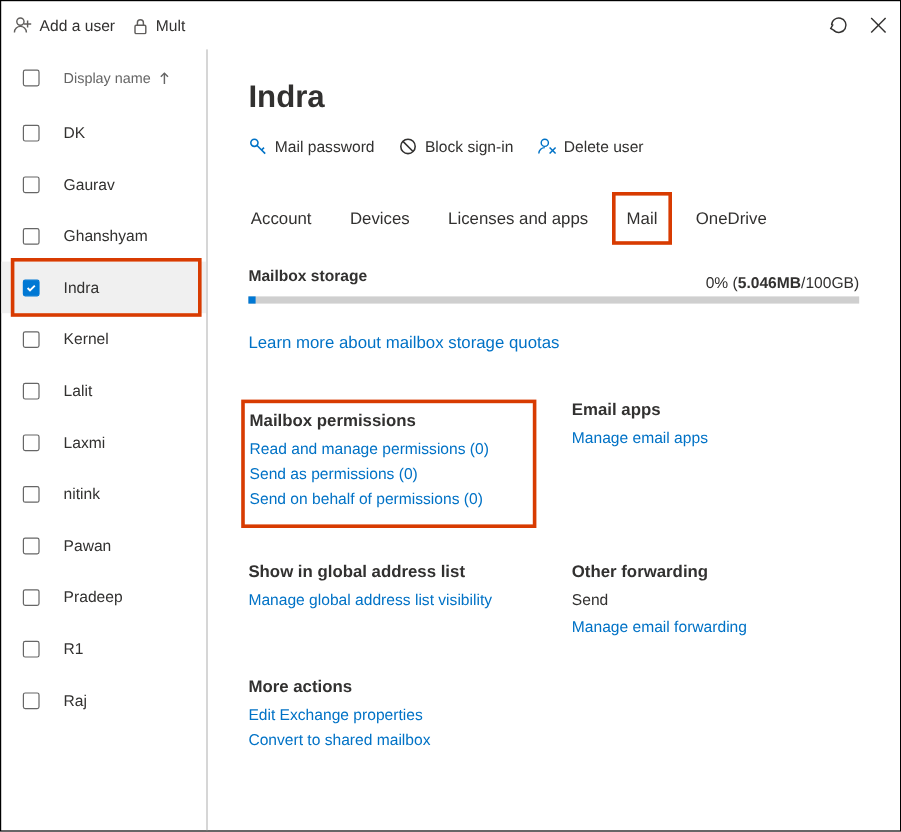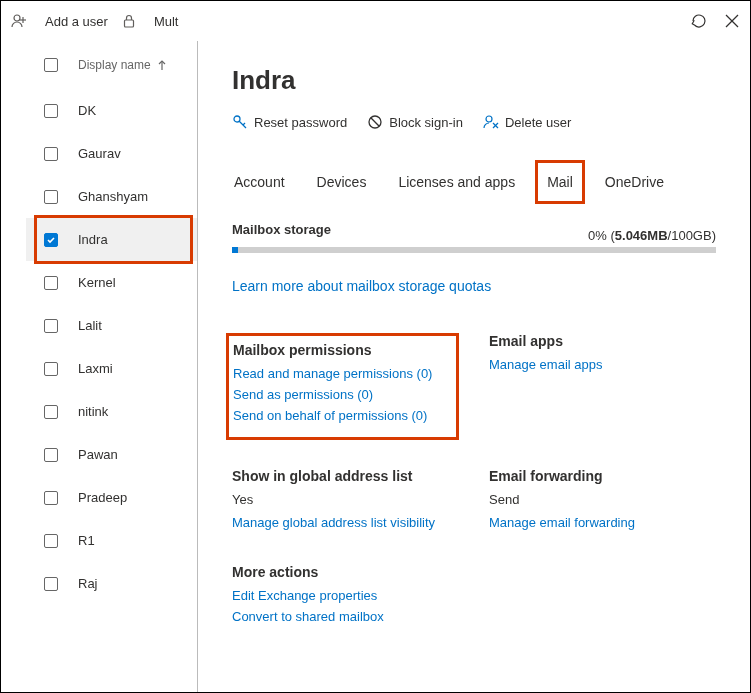--- a/index.html
+++ b/index.html
@@ -1,22 +1,22 @@
 <!DOCTYPE html>
 <html><head>
 <meta charset="utf-8">
 <style>
   * { box-sizing: border-box; margin: 0; padding: 0; font-family: "Segoe UI", Arial, sans-serif; }
   body { width: 751px; height: 693px; background: #fff; color: #323130; overflow: hidden; }
   .frame { width: 751px; height: 693px; border: 1px solid #000; position: relative; display: flex; flex-direction: column; }
   .topbar { height: 40px; display: flex; align-items: center; padding: 0 10px; font-size: 13px; }
-  .topbar .btn { display: flex; align-items: center; gap: 18px; margin-right: 14px; cursor: pointer; color: #323130; }
+  .topbar .btn { display: flex; align-items: flex-end; gap: 6px; margin-right: 14px; cursor: pointer; color: #323130; }
   .topbar .spacer { flex: 1; }
   .topbar .iconbtn { margin-left: 16px; cursor: pointer; color: #323130; }
-  .body { flex: 1; display: flex; overflow: hidden; padding-left: 25px; }
+  .body { flex: 1; display: flex; overflow: hidden; }
   .left-col { width: 172px; border-right: 1px solid #bbb; display: flex; flex-direction: column; overflow: hidden; position: relative; }
   .list-header { height: 48px; display: flex; align-items: center; padding: 0 10px 0 18px; font-size: 12px; color: #666; gap: 20px; }
   .list-header .cb { width: 14px; height: 14px; border: 1px solid #666; border-radius: 2px; }
   .user-list { flex: 1; overflow: hidden; }
   .user-row { height: 43px; display: flex; align-items: center; padding: 0 10px 0 18px; font-size: 13px; gap: 20px; cursor: pointer; position: relative; }
   .user-row .cb { width: 14px; height: 14px; border: 1px solid #666; border-radius: 2px; flex-shrink: 0; }
   .user-row.selected { background: #f0f0f0; }
   .user-row.selected .cb { background: #0078d4; border-color: #0078d4; display:flex; align-items:center; justify-content:center; }
   .user-row.selected .cb svg { stroke:#fff; }
   .highlight-rect { position:absolute; border: 3px solid #d83b01; left:8px; right:4px; top:-3px; bottom:-3px; pointer-events:none; }
@@ -164,21 +164,21 @@
         <div class="hero">
           <div class="hero-right">
             <div class="user-name">Indra</div>
             <div class="hero-actions">
               <div class="act">
                 <svg width="16" height="16" viewBox="0 0 16 16">
                     <circle cx="5" cy="5" r="3" fill="none" stroke="#0072c6" stroke-width="1.3"></circle>
                     <line x1="7" y1="7" x2="14" y2="14" stroke="#0072c6" stroke-width="1.3"></line>
                     <line x1="11" y1="11" x2="13" y2="9" stroke="#0072c6" stroke-width="1.3"></line>
                   </svg>
-                <span>Reset password</span>
+                <span>Mail password</span>
               </div>
               <div class="act">
                 <svg width="16" height="16" viewBox="0 0 16 16">
                     <circle cx="8" cy="8" r="6" fill="none" stroke="#323130" stroke-width="1.3"></circle>
                     <line x1="3.8" y1="3.8" x2="12.2" y2="12.2" stroke="#323130" stroke-width="1.3"></line>
                   </svg>
                 <span>Block sign-in</span>
               </div>
               <div class="act">
                 <svg width="16" height="16" viewBox="0 0 16 16">
@@ -229,25 +229,24 @@
           </div>
           <div class="col">
             <h4>Email apps</h4>
             <span class="link-sm">Manage email apps</span>
           </div>
         </div>
 
         <div class="two-col" style="margin-top:28px;">
           <div class="col">
             <h4>Show in global address list</h4>
-            <div class="val">Yes</div>
             <span class="link-sm">Manage global address list visibility</span>
           </div>
           <div class="col">
-            <h4>Email forwarding</h4>
+            <h4>Other forwarding</h4>
             <div class="val">Send</div>
             <span class="link-sm">Manage email forwarding</span>
           </div>
         </div>
 
         <div class="two-col" style="margin-top:28px;">
           <div class="col">
             <h4>More actions</h4>
             <span class="link-sm">Edit Exchange properties</span>
             <span class="link-sm">Convert to shared mailbox</span>

